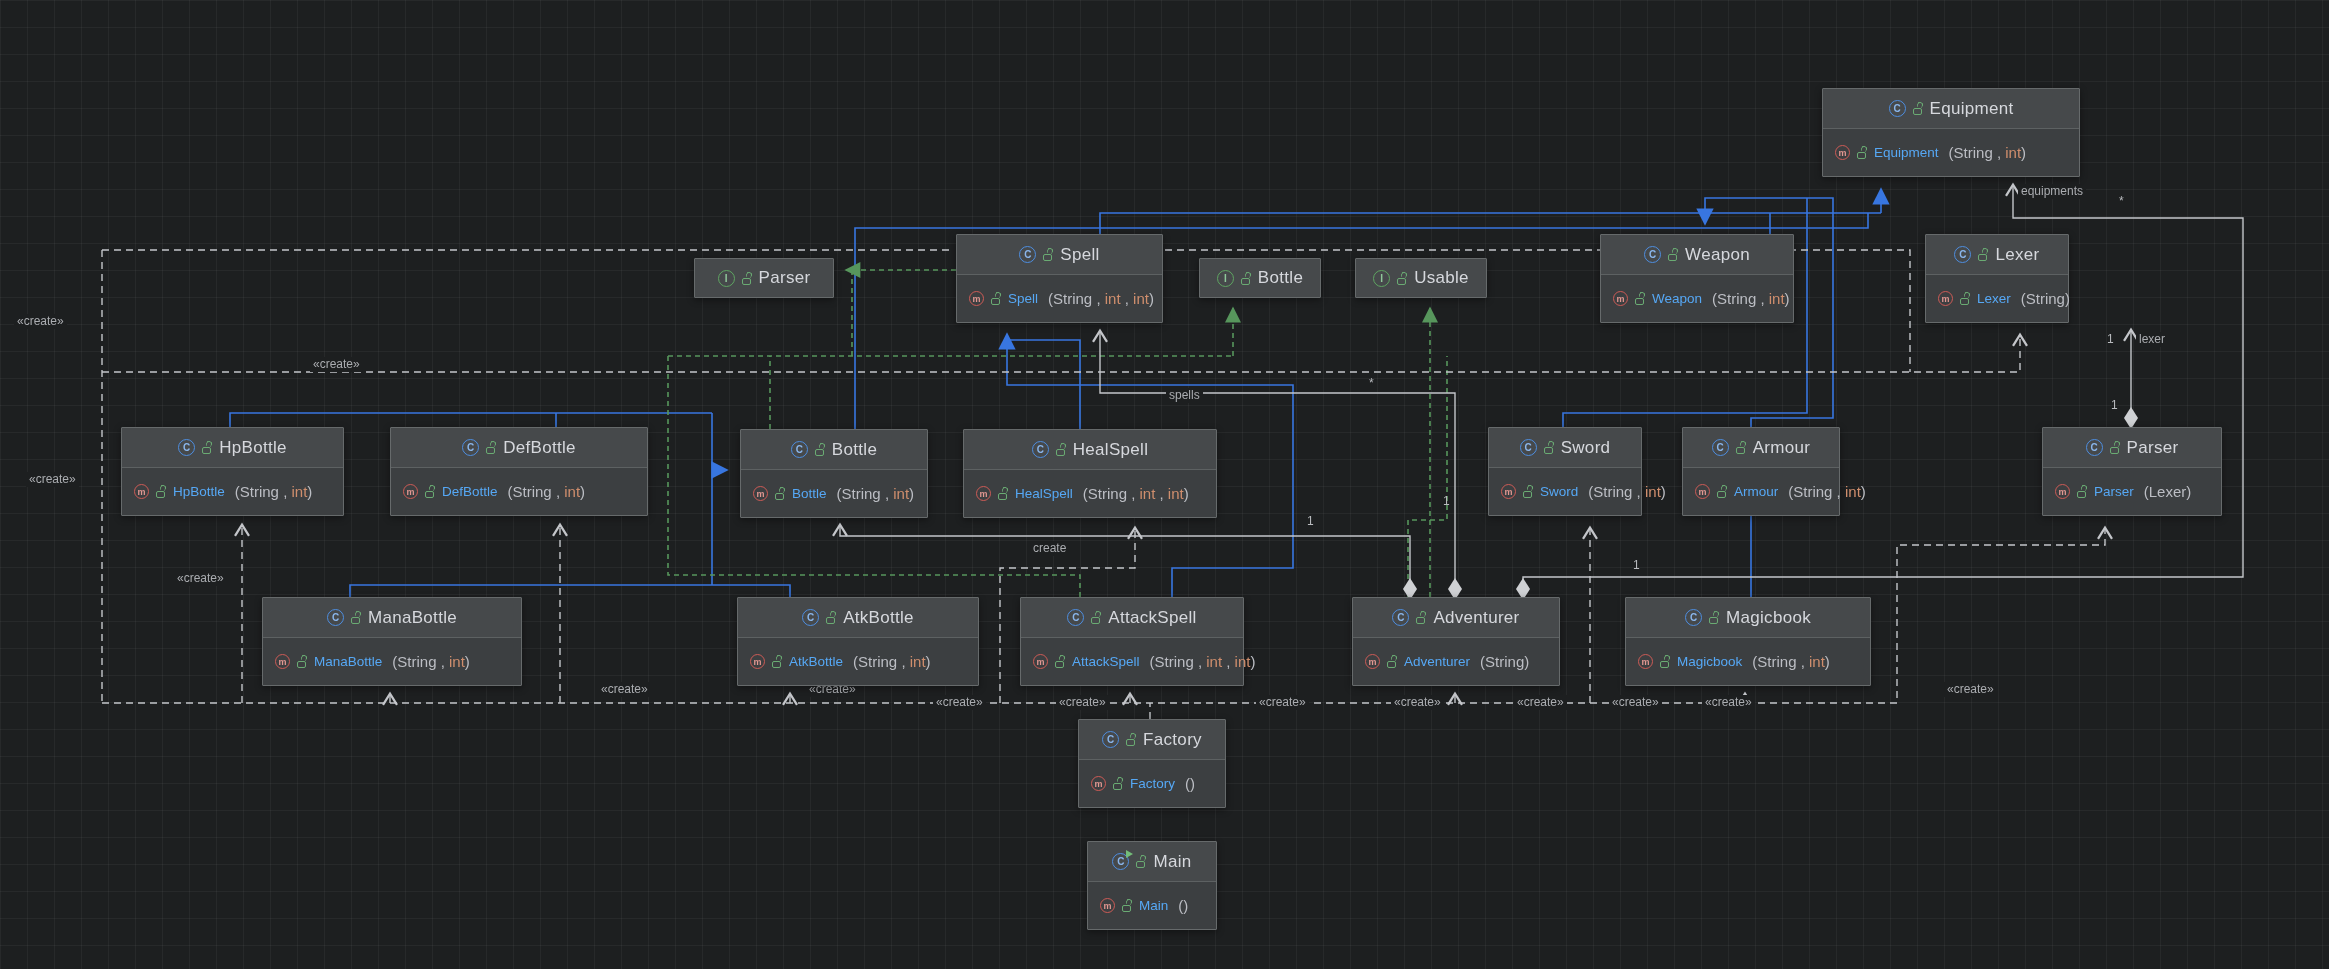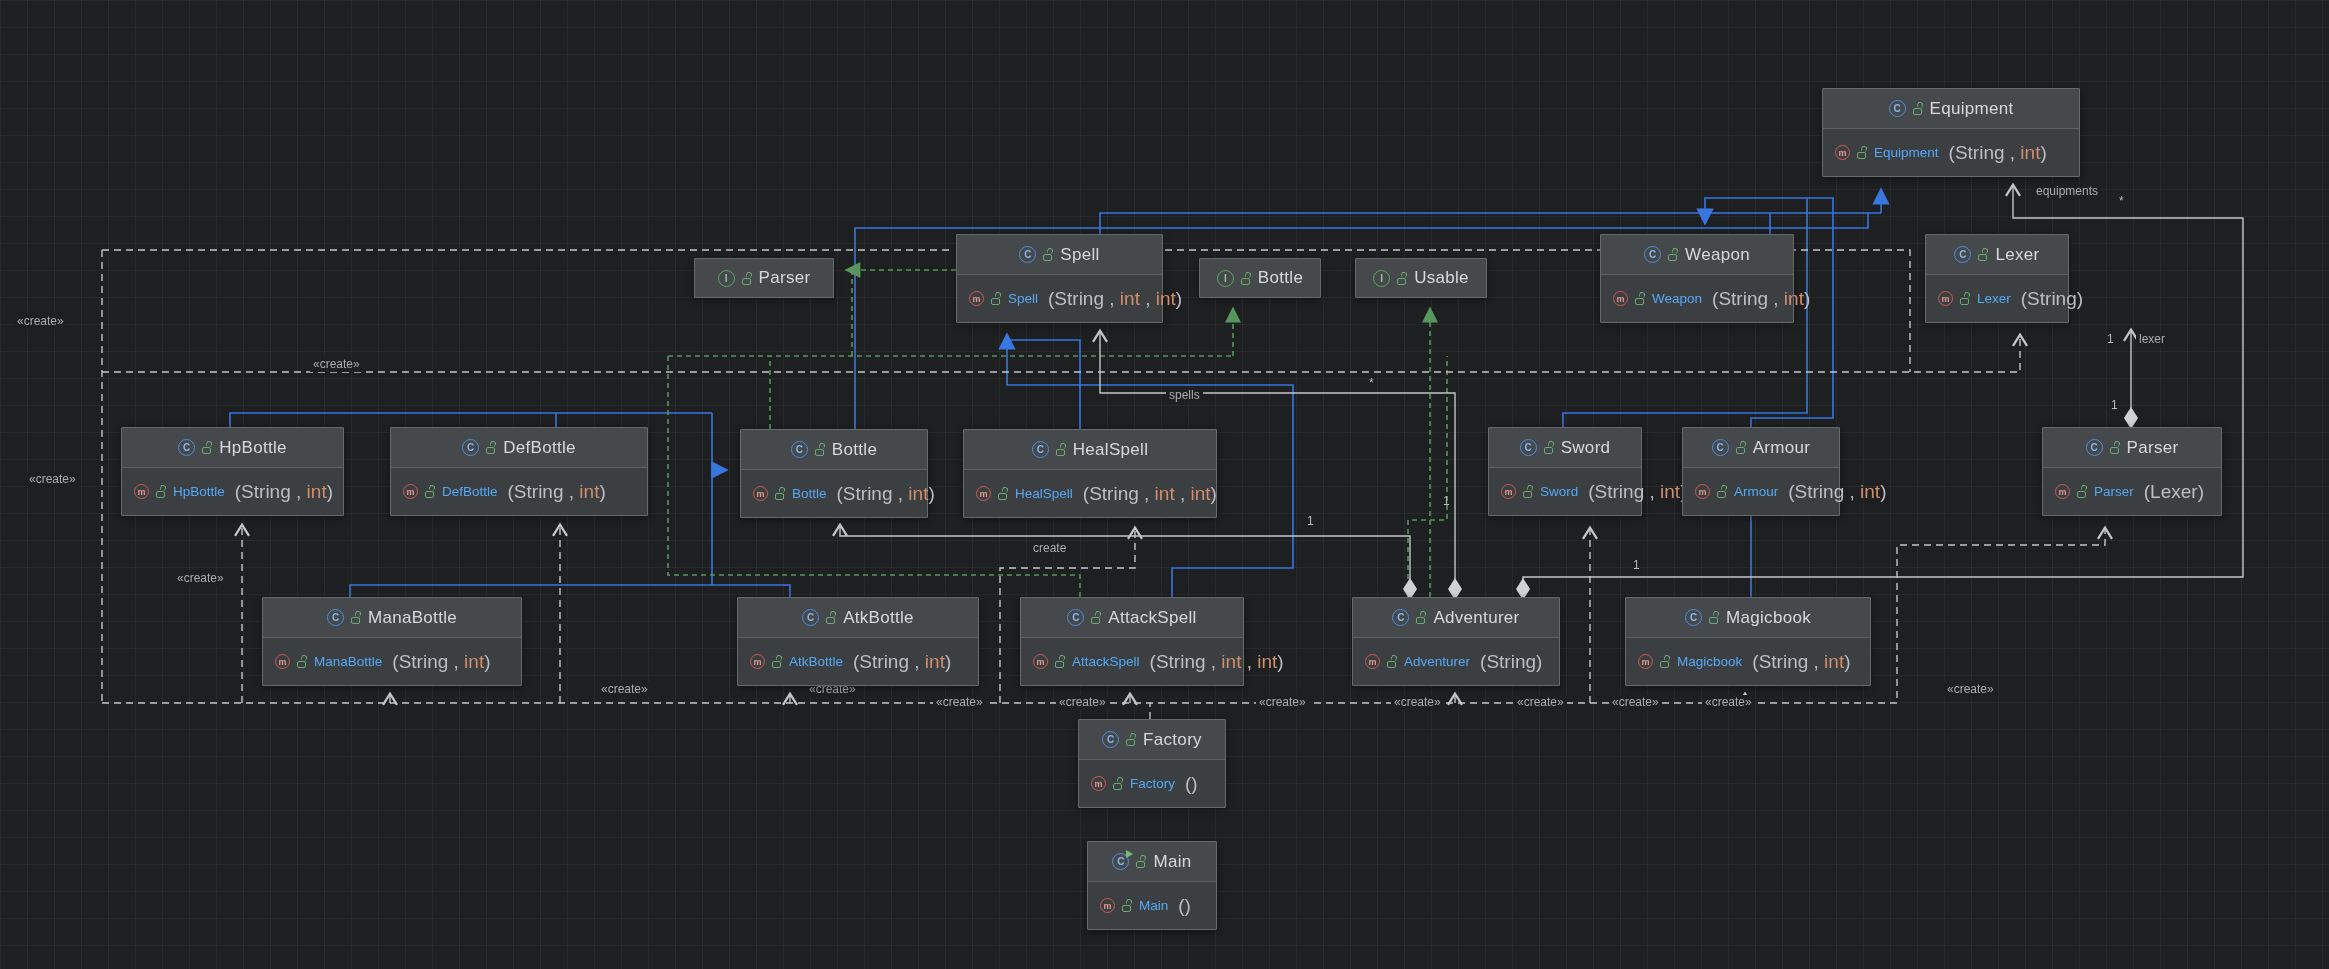--- a/index.html
+++ b/index.html
@@ -27,21 +27,21 @@
   .ci-iface{border-color:#5fa562;color:#8fc79a;}
   .ci-method{width:15px;height:15px;border-color:#cd5b56;color:#e29791;font-size:9px;}
   .ci-run::after{content:'';position:absolute;top:-4px;right:-5px;border-left:7px solid #73bd79;
     border-top:4px solid transparent;border-bottom:4px solid transparent;}
   .lock{position:relative;display:inline-block;width:10px;height:13px;flex:none;}
   .lock::after{content:'';position:absolute;bottom:0;left:0;width:7px;height:5px;
     border:1.5px solid #6aab73;border-radius:2px;}
   .lock::before{content:'';position:absolute;top:0;left:4px;width:4px;height:5px;
     border:1.5px solid #6aab73;border-bottom:none;border-radius:3px 3px 0 0;transform:rotate(14deg);}
   .mname{color:#56a8f5;font-size:13.5px;margin-right:3px;white-space:nowrap;}
-  .msig{color:#bcbec4;font-size:19px;white-space:nowrap;}
+  .msig{color:#bcbec4;font-size:15px;white-space:nowrap;}
   .msig .t-int{color:#CF8E6D;}
   .msig .t-ref{color:#bcbec4;}
   .edge-label{position:absolute;z-index:5;font-size:12px;line-height:15px;color:#abadb1;
     background:#1d1f20;padding:0 3px;white-space:nowrap;}
   .mult{background:transparent;padding:0 1px;color:#b9bbbf;}
 </style>
 </head>
 <body>
 
 <div id="canvas">
@@ -403,21 +403,21 @@
   <span class="edge-label" style="left:933px;top:695px;">«create»</span>
   <span class="edge-label" style="left:1056px;top:695px;">«create»</span>
   <span class="edge-label" style="left:1256px;top:695px;">«create»</span>
   <span class="edge-label" style="left:1391px;top:695px;">«create»</span>
   <span class="edge-label" style="left:1514px;top:695px;">«create»</span>
   <span class="edge-label" style="left:1609px;top:695px;">«create»</span>
   <span class="edge-label" style="left:1702px;top:695px;">«create»</span>
   <span class="edge-label" style="left:1944px;top:682px;">«create»</span>
   <span class="edge-label" style="left:1166px;top:388px;">spells</span>
   <span class="edge-label" style="left:1030px;top:541px;">create</span>
-  <span class="edge-label" style="left:2018px;top:184px;margin-left:15px;">equipments</span>
+  <span class="edge-label" style="left:2018px;top:184px;">equipments</span>
   <span class="edge-label mult" style="left:2118px;top:194px;">*</span>
   <span class="edge-label mult" style="left:1368px;top:376px;">*</span>
   <span class="edge-label mult" style="left:1442px;top:494px;">1</span>
   <span class="edge-label mult" style="left:1306px;top:514px;">1</span>
   <span class="edge-label mult" style="left:1632px;top:558px;">1</span>
   <span class="edge-label mult" style="left:2110px;top:398px;">1</span>
   <span class="edge-label mult" style="left:2106px;top:332px;">1</span>
   <span class="edge-label" style="left:2136px;top:332px;">lexer</span>
 
 </div>

